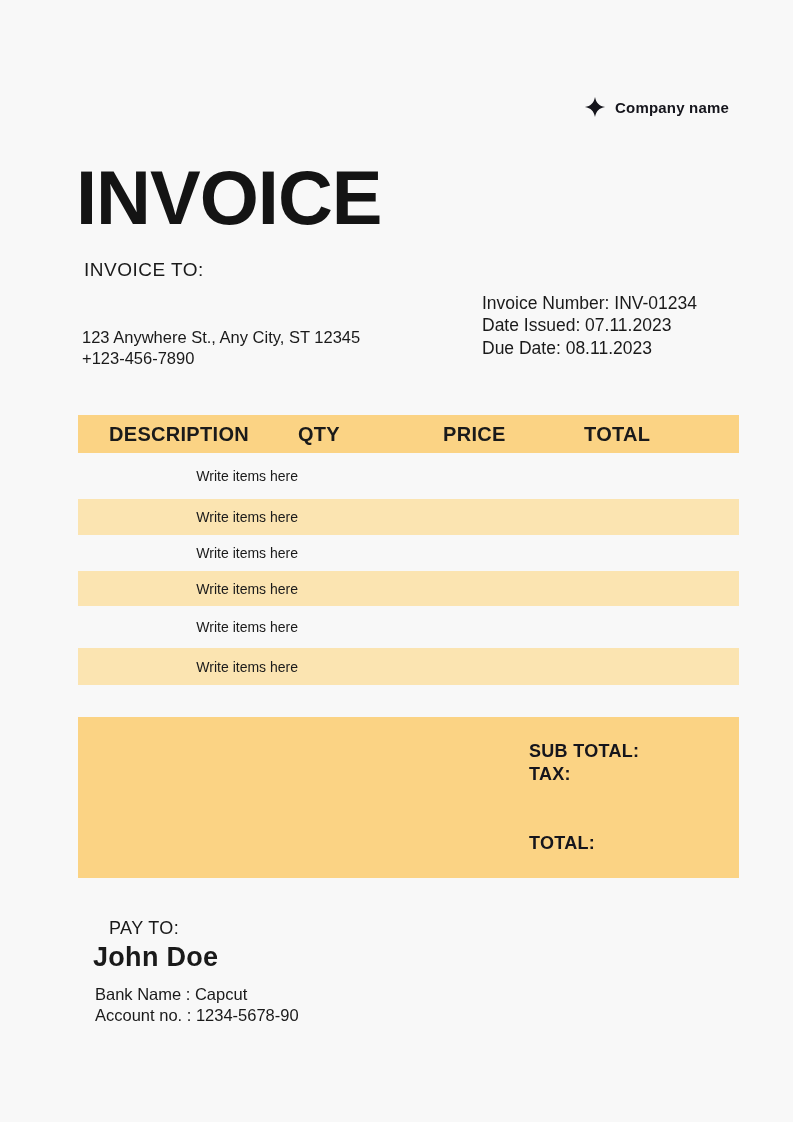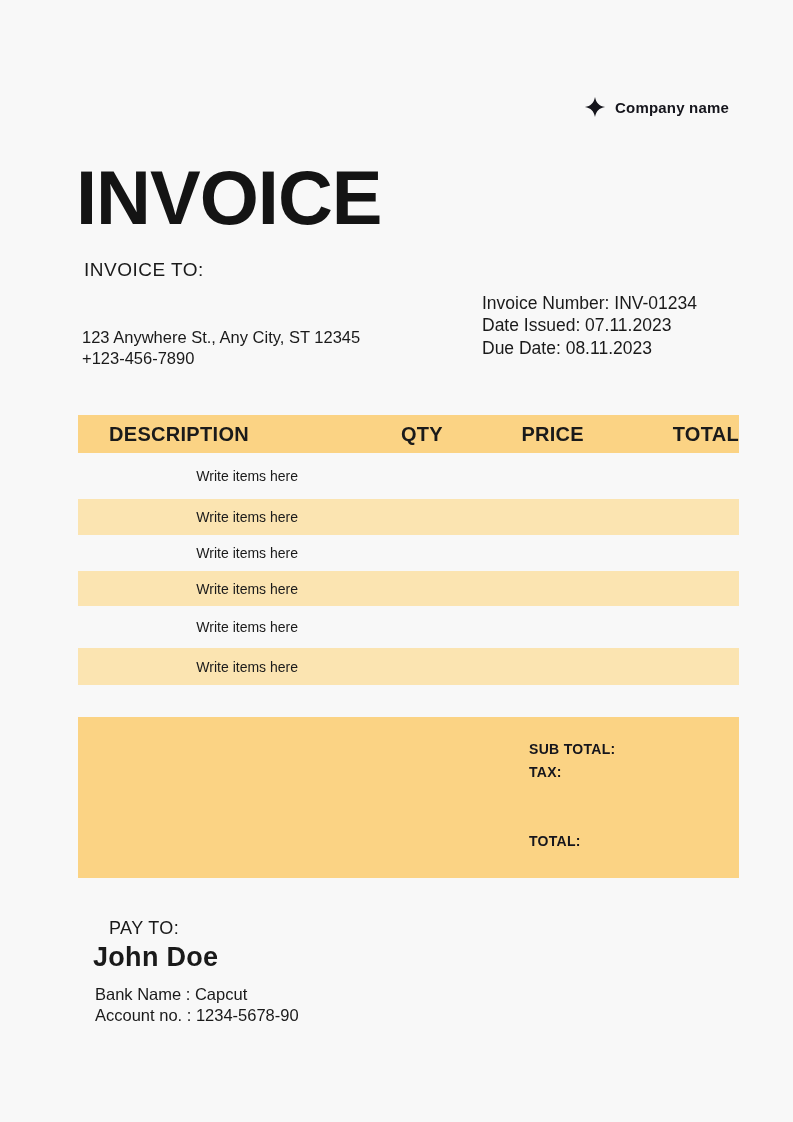--- a/index.html
+++ b/index.html
@@ -24,33 +24,33 @@
   .client-contact { position:absolute; left:82px; top:311px; font-size:16.5px; line-height:20.5px; }
 
   
   .meta { position:absolute; left:482px; top:276px; font-size:17.5px; line-height:22.3px; }
 
   
   .items { position:absolute; left:78px; top:399px; width:661px; }
   .thead, .tr { display:grid; grid-template-columns:220px 145px 141px 155px; align-items:center; }
   .thead { height:38px; background:#fbd384; font-weight:bold; font-size:20px; letter-spacing:0.3px; }
   .thead .c1 { padding-left:31px; }
-  .c2,.c3,.c4 { text-align:right; }
+  .c2,.c3,.c4 { text-align:left; }
   .tr { font-size:14px;text-align:right; }
   .tr .c1 { padding-left:30px; }
   .tr:nth-child(1){ height:46px; }
   .tr:nth-child(2){ height:36px; background:#fbe4b1; }
   .tr:nth-child(3){ height:36px; }
   .tr:nth-child(4){ height:35px; background:#fbe4b1; }
   .tr:nth-child(5){ height:42px; }
   .tr:nth-child(6){ height:37px; background:#fbe4b1; }
 
   
   .totals { position:absolute; left:78px; top:701px; width:661px; height:161px; background:#fbd384; }
-  .totals .lbl { position:absolute; left:451px; font-size:14px; font-weight:bold; letter-spacing:0.3px; color:#15151c; }
+  .totals .lbl { position:absolute; left:451px; font-size:18px; font-weight:bold; letter-spacing:0.3px; color:#15151c; }
   .totals .val { position:absolute; left:560px; font-size:14.5px; }
   .lbl-sub, .val-sub   { top:24px; }
   .lbl-tax, .val-tax   { top:47px; }
   .lbl-total, .val-total { top:116px; }
 
   
   .payto-label { position:absolute; left:109px; top:902px; font-size:18px; letter-spacing:0.4px; }
   .payee-name  { position:absolute; left:93px; top:926px; font-size:27px; font-weight:bold; letter-spacing:0.3px; }
   .pay-details { position:absolute; left:95px; top:968px; font-size:16.5px; line-height:20.5px; }
 </style>

